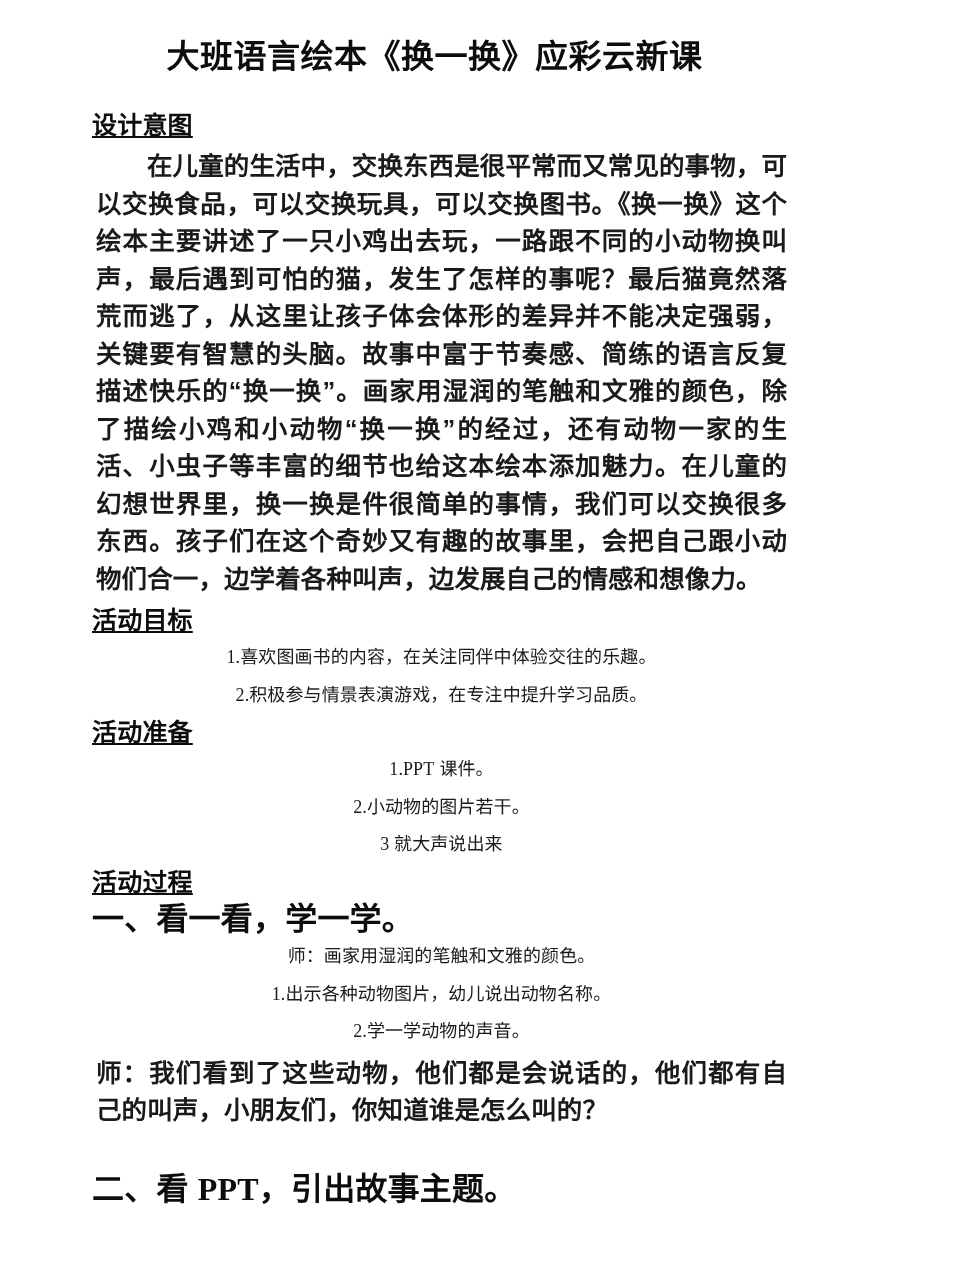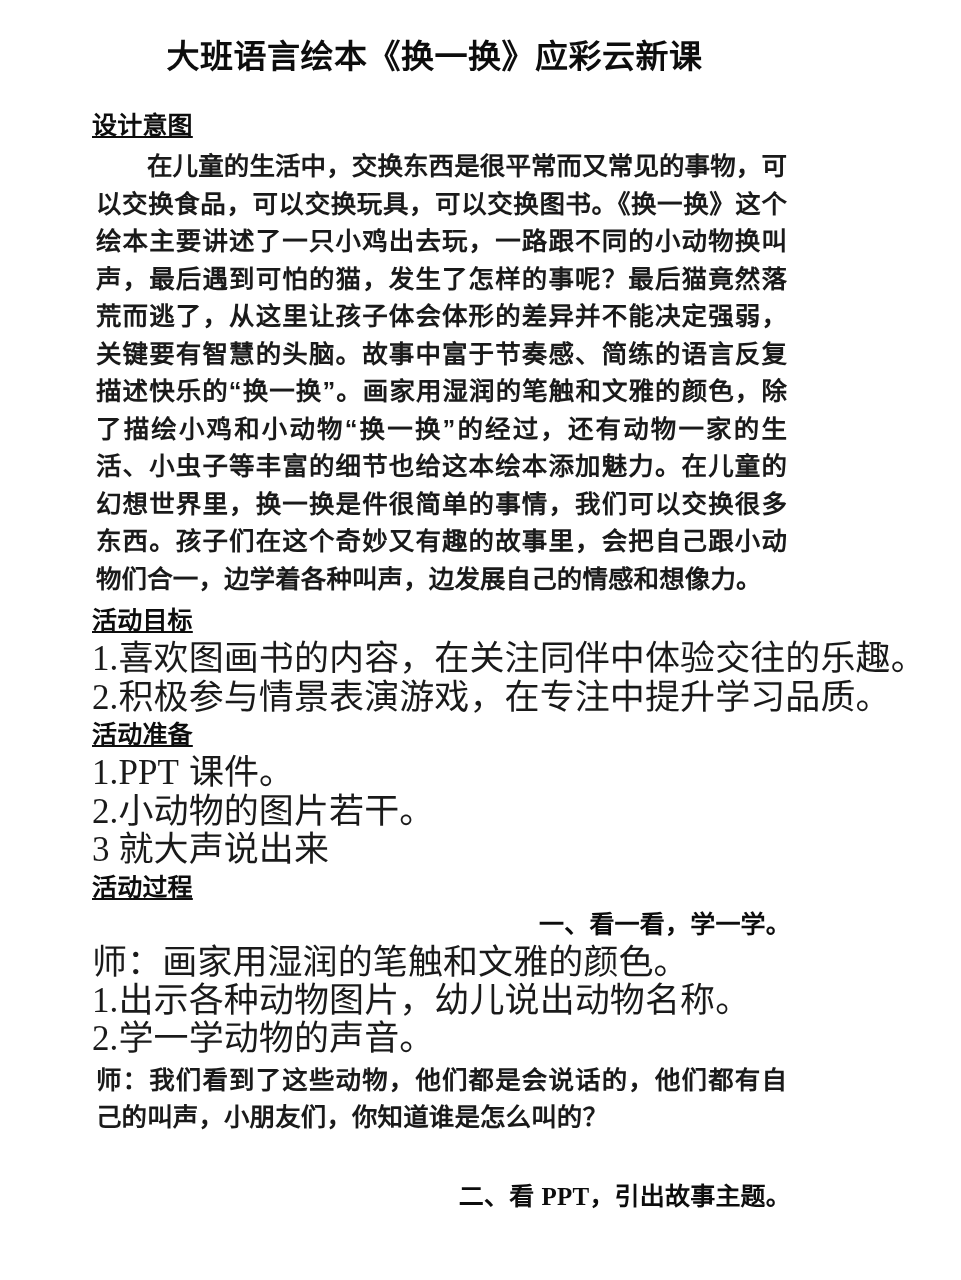--- a/index.html
+++ b/index.html
@@ -68,40 +68,40 @@
     text-justify: inter-ideograph;
     letter-spacing: 0.1px;
     font-weight: bold;
   }
 
   .para.indent {
     text-indent: 2em;
   }
 
   .line {
-    font-size: 35px;
+    font-size: 18px;
     line-height: 37.5px;
     margin: 0;
     color: #1a1a1a;
     white-space: nowrap;
     letter-spacing: 0.1px;
+    text-align: center;
   }
 
   .line.bold,
   .subheading {
     font-weight: bold;
     color: #0d0d0d;
   }
 
   .subheading {
-    font-size: 25px;
+    font-size: 32px;
     line-height: 37.5px;
     margin: 0;
     letter-spacing: 0.2px;
-    text-align: right;
   }
 
   
   .serif {
     font-family: "Liberation Serif", "DejaVu Serif", serif;
   }
 
   .spacer-line {
     height: 37.5px;
   }

